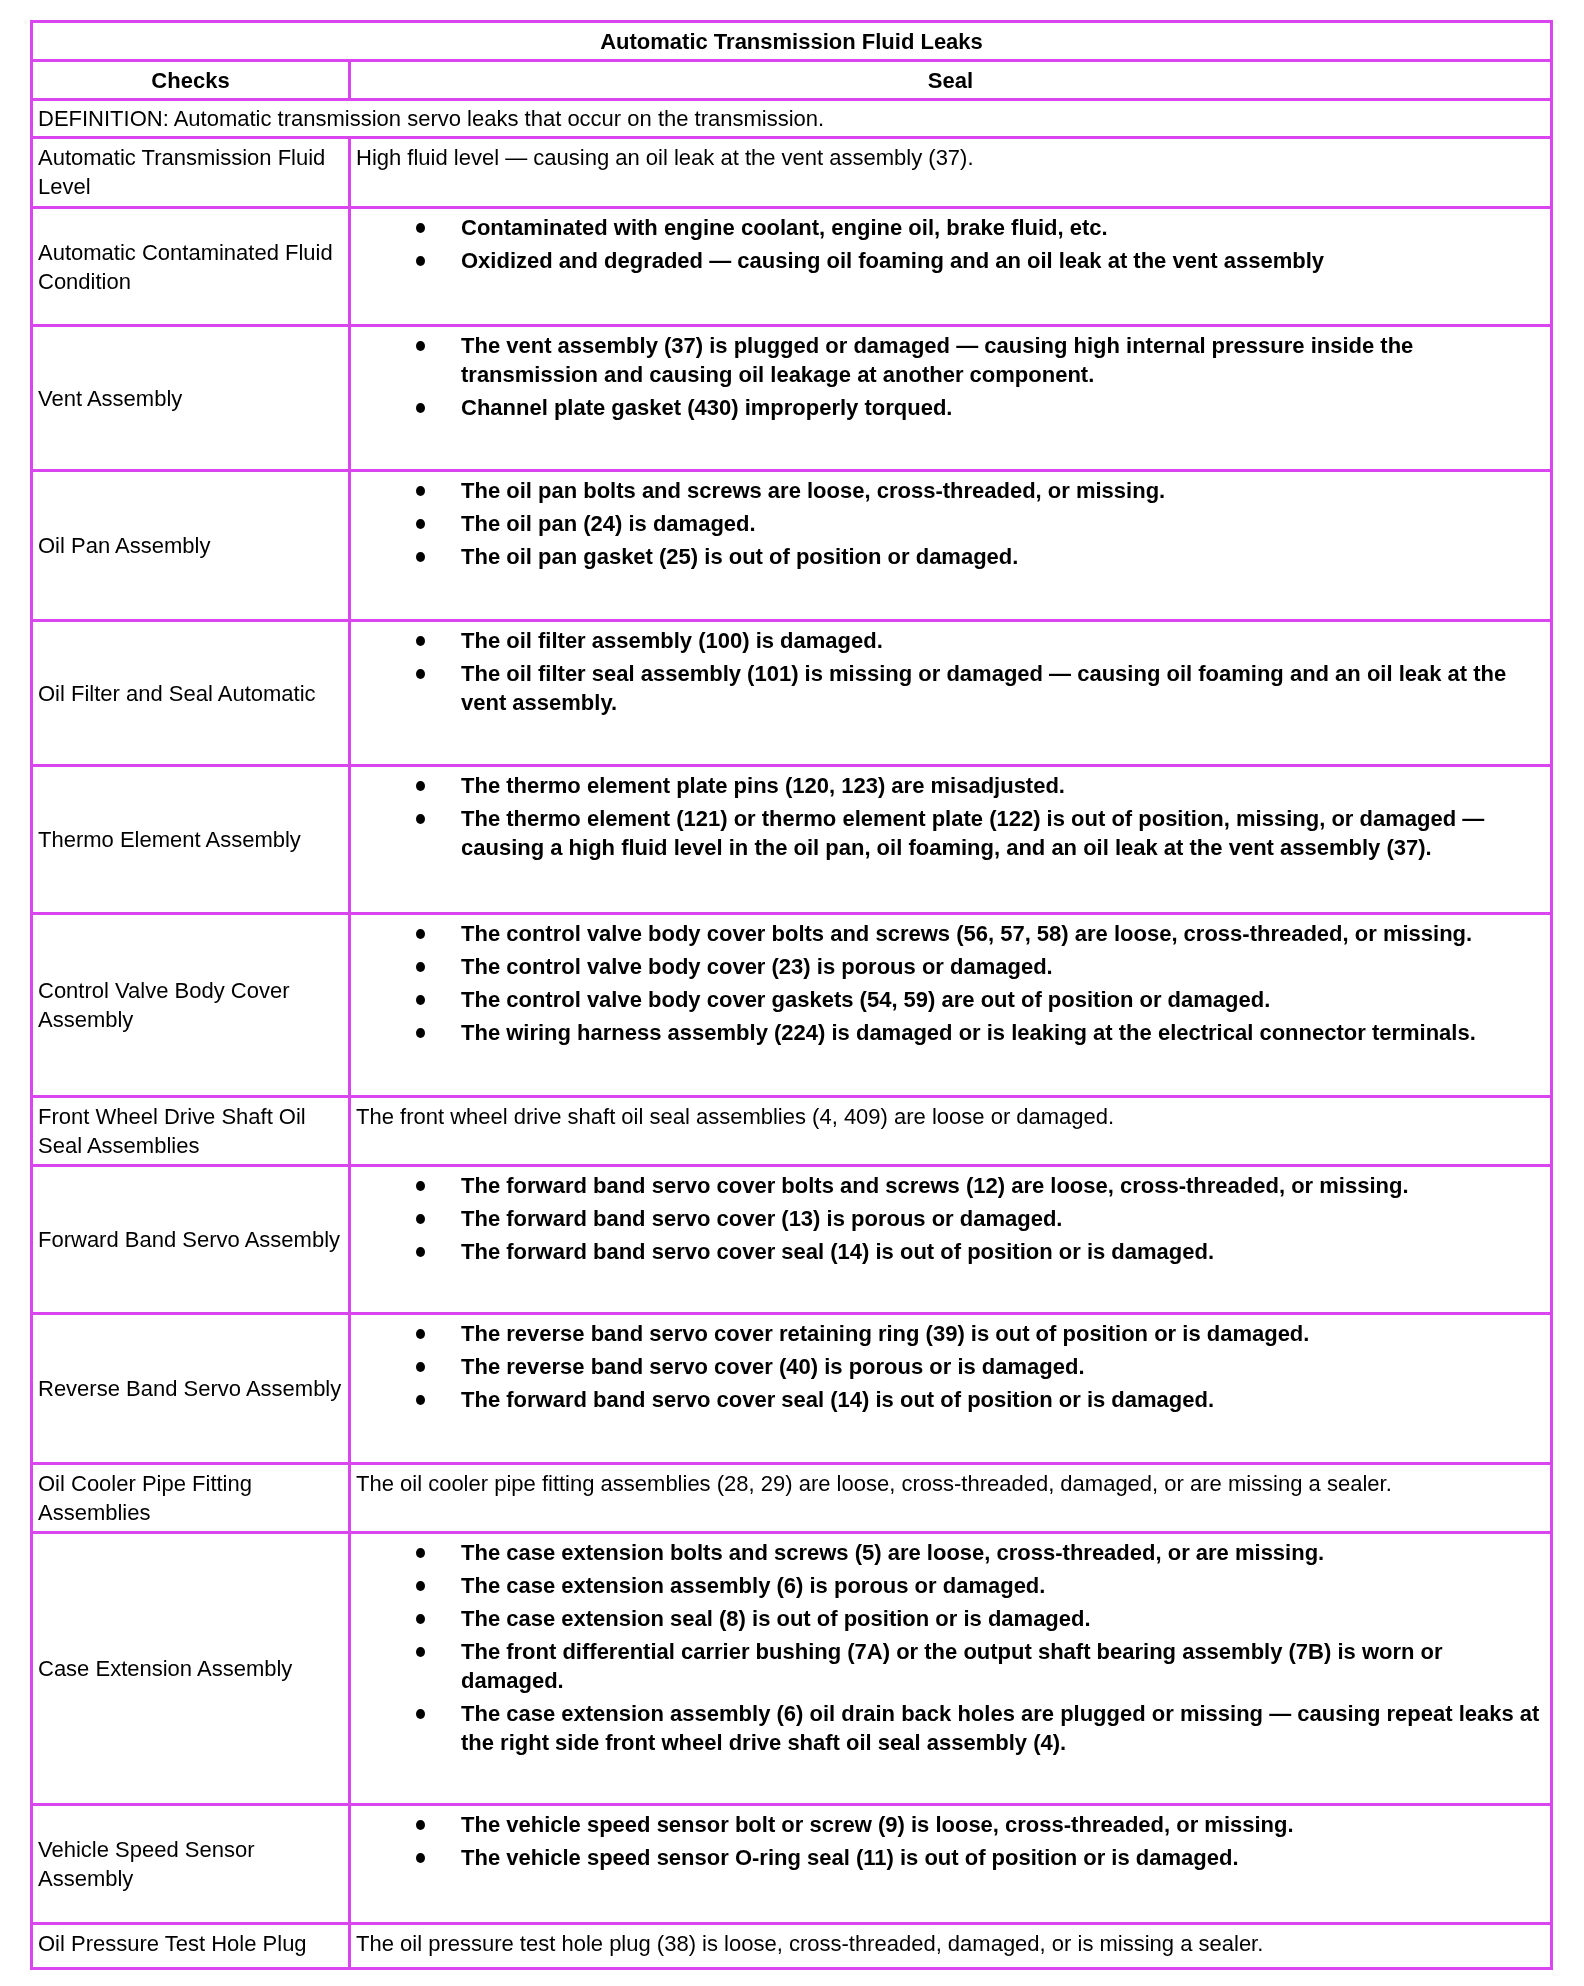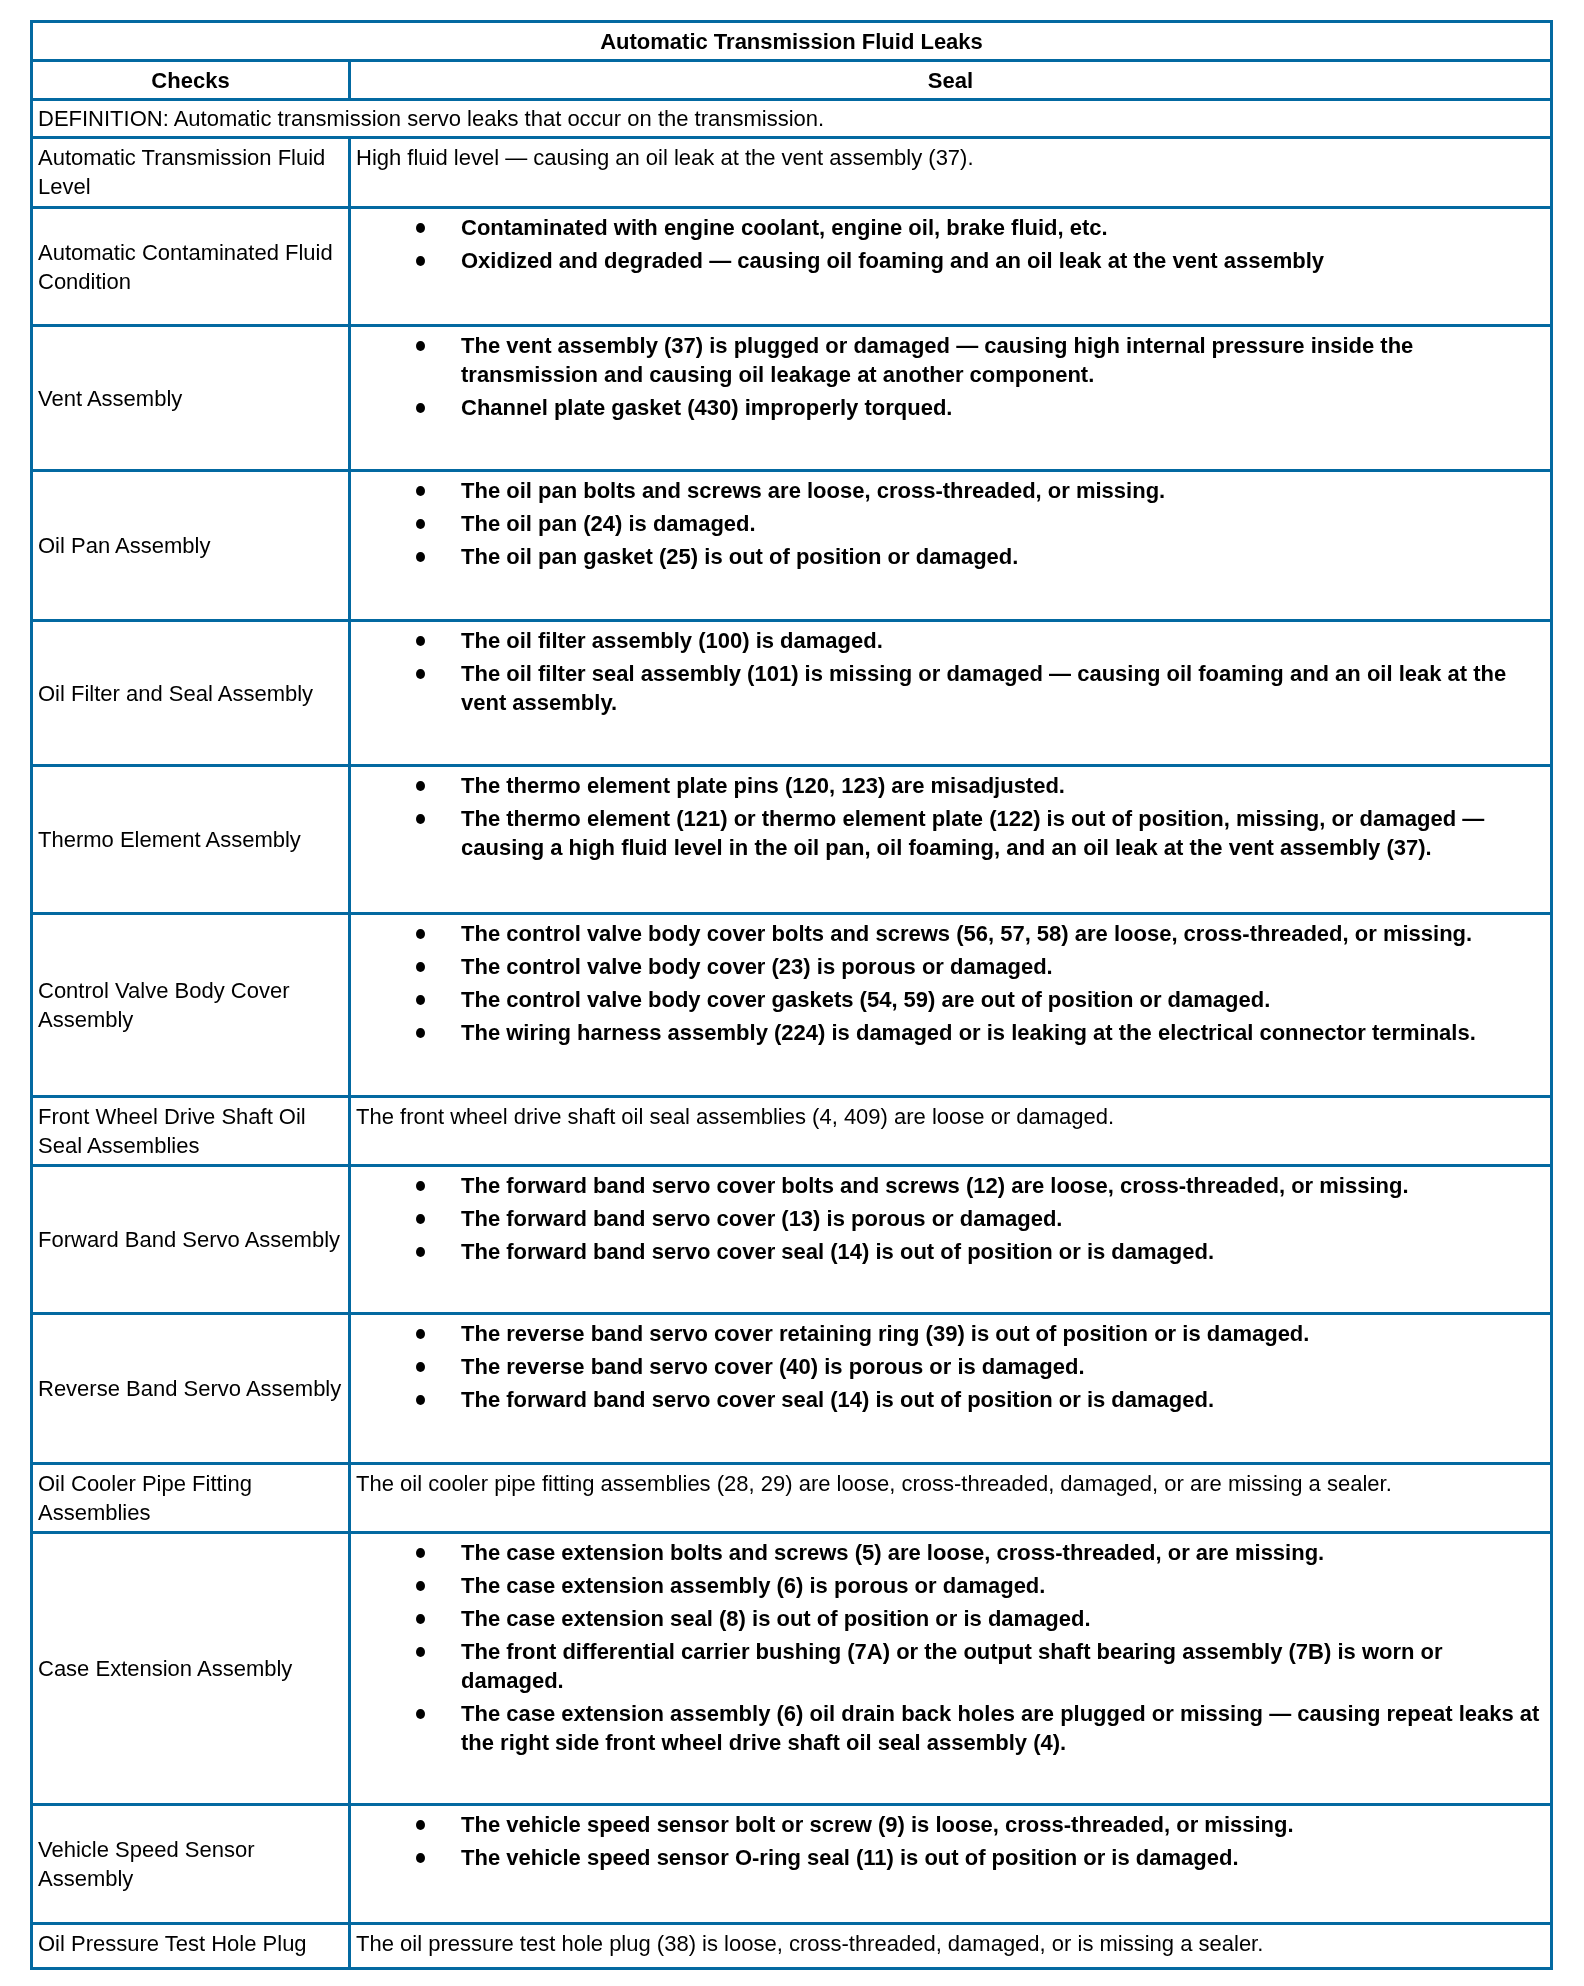--- a/index.html
+++ b/index.html
@@ -3,21 +3,21 @@
   <meta charset="utf-8">
   <style>
     html, body { margin: 0; padding: 0; background: #ffffff; }
     body { width: 1584px; height: 1986px; position: relative; font-family: "Liberation Sans", sans-serif; color: #000; }
     .tbl {
       position: absolute; left: 30px; top: 20px; width: 1523px;
       border-collapse: collapse; table-layout: fixed;
       font-size: 22px; line-height: 29px;
       font-stretch: condensed;
     }
-    .tbl td, .tbl th { border: 3px solid #0369a1; padding: 4px 5px; vertical-align: middle; }
+    .tbl td, .tbl th { border: 3px solid #d946ef; padding: 4px 5px; vertical-align: middle; }
     .tbl th { font-weight: bold; text-align: center; }
     .title-row th { height: 32px; padding: 2px 5px; }
     .head-row th { height: 32px; padding: 2px 5px; }
     .def-row td { height: 31px; padding: 2px 5px; }
     .check { width: 312px; text-align: left; }
     .cause { vertical-align: top !important; padding-top: 6px; }
     .cause.plain { padding-top: 4px; }
     ul.bul { list-style: none; margin: 0; padding: 0; font-weight: bold; }
     ul.bul li { position: relative; padding-left: 105px; margin-bottom: 4px; }
     ul.bul li::before {
@@ -70,21 +70,21 @@
         <td class="check">Oil Pan Assembly</td>
         <td class="cause">
           <ul class="bul">
             <li>The oil pan bolts and screws are loose, cross-threaded, or missing.</li>
             <li>The oil pan (24) is damaged.</li>
             <li>The oil pan gasket (25) is out of position or damaged.</li>
           </ul>
         </td>
       </tr>
       <tr style="height: 145px;">
-        <td class="check">Oil Filter and Seal Assembly</td>
+        <td class="check">Oil Filter and Seal Automatic</td>
         <td class="cause">
           <ul class="bul">
             <li>The oil filter assembly (100) is damaged.</li>
             <li>The oil filter seal assembly (101) is missing or damaged — causing oil foaming and an oil leak at the vent assembly.</li>
           </ul>
         </td>
       </tr>
       <tr style="height: 148px;">
         <td class="check">Thermo Element Assembly</td>
         <td class="cause">

